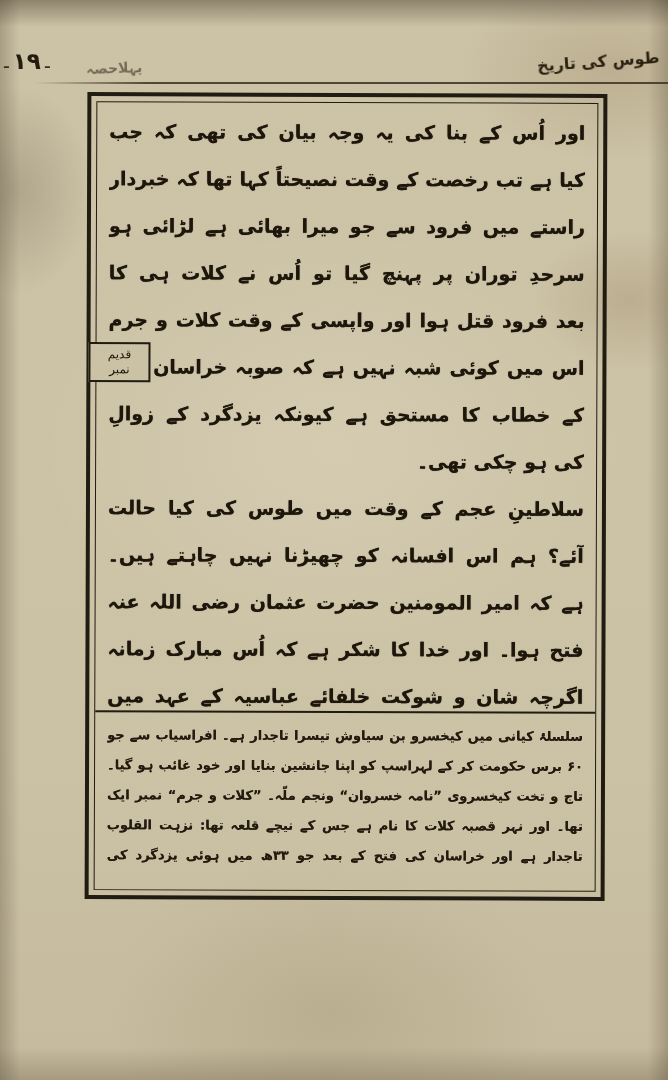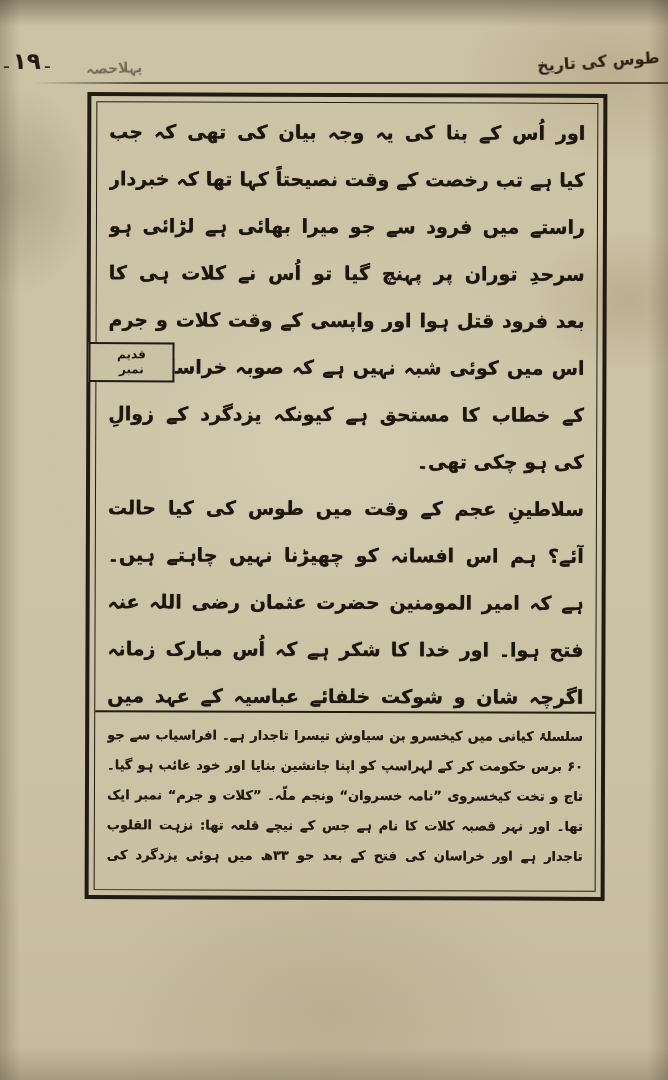--- a/index.html
+++ b/index.html
@@ -61,22 +61,22 @@
   .main-line{
     height:47px;line-height:47px;overflow:hidden;
     font-size:19px;font-weight:700;color:#1d160b;
     text-align:justify;text-align-last:justify;
     text-shadow:0 0 0.7px rgba(22,14,4,0.85);
   }
   .main-line.end-line{text-align-last:right;}
   .margin-note{
     position:absolute;left:-8px;top:240px;width:54px;
     background:#cbc1a5;border:2px solid #211c12;
-    text-align:center;font-size:12px;font-weight:700;color:#1d160b;
-    line-height:15px;padding:3px 14px;z-index:2;
+    text-align:center;font-size:12px;font-weight:400;color:#1d160b;
+    line-height:15px;padding:3px 2px;z-index:2;
   }
   .footnote-rule{
     height:0;border-top:2.5px solid #211c12;margin:0;
   }
   .footnotes{
     padding:8px 12px 0 12px;height:168px;box-sizing:border-box;overflow:hidden;
   }
   .foot-line{
     height:30px;line-height:30px;overflow:hidden;
     font-size:13px;font-weight:600;color:#221a0d;

